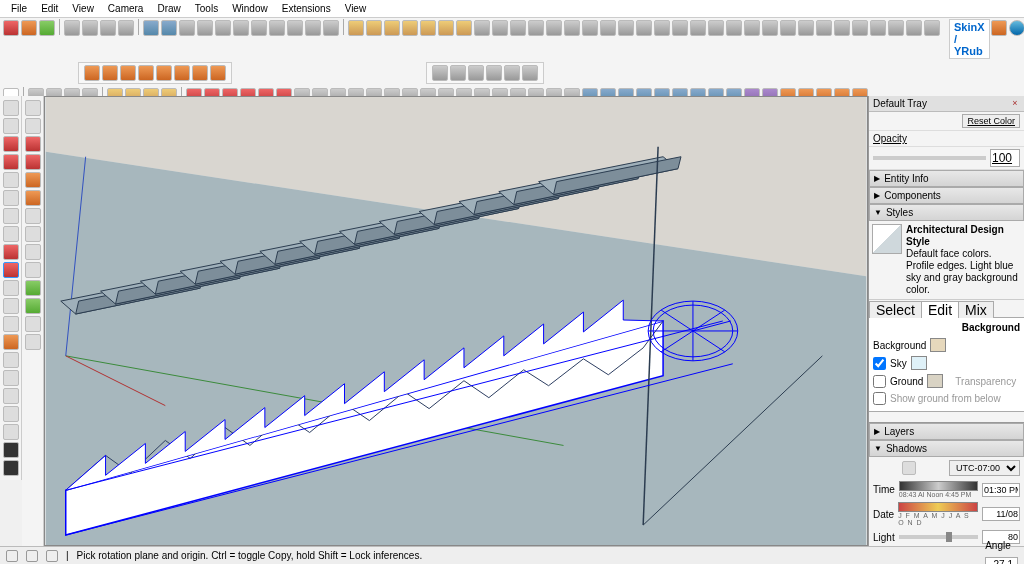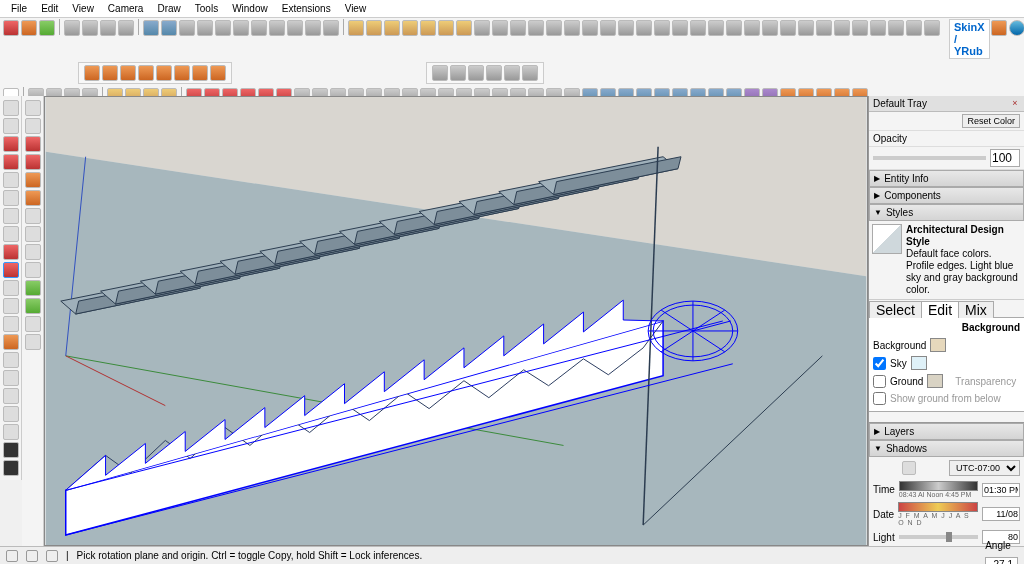--- a/index.html
+++ b/index.html
@@ -35,21 +35,21 @@
 .lt-ic.blk { background:#333; }
 .lt-ic.org { background:linear-gradient(#e95,#c62); }
 
 
 .viewport { position:absolute; top:96px; left:44px; right:156px; bottom:18px; background:#dfe3e4; border:1px solid #888; overflow:hidden; }
 .viewport svg { width:100%; height:100%; display:block; }
 
 
 .tray { position:absolute; top:96px; right:0; width:156px; background:#f4f4f4; border-left:1px solid #999; height:450px; }
 .tray-title { background:#e0e0e0; font-size:10px; padding:2px 4px; border-bottom:1px solid #bbb; display:flex; justify-content:space-between; }
-.tray-row { padding:2px 4px; display:flex; gap:4px; align-items:center; border-bottom:1px solid #ddd; font-size:10px; }
+.tray-row { padding:2px 4px; display:flex; gap:4px; align-items:center; border-bottom:1px solid #ddd; font-size:10px;text-decoration:underline; }
 .tray-row input[type=text]{ width:48px; font-size:12px; border:1px solid #aaa; padding:1px;}
 .panel-hd { background:linear-gradient(#e8e8e8,#d4d4d4); border:1px solid #aaa; padding:2px 4px; font-size:10px; display:flex; align-items:center; gap:4px; }
 .panel-hd .tri { font-size:8px; }
 .style-box { display:flex; gap:4px; padding:3px; border-bottom:1px solid #ccc; font-size:9px; }
 .style-thumb { width:30px; height:30px; background:linear-gradient(135deg,#fff 50%,#cfd8dc 50%); border:1px solid #aaa; flex-shrink:0; }
 .style-desc { line-height:1.2; }
 .sub-tabs { display:flex; border-bottom:1px solid #aaa; }
 .sub-tab { padding:0 6px; font-size:14px; border:1px solid #aaa; border-bottom:none; background:#eee; margin-right:-1px; position:relative; top:1px; }
 .sub-tab.active { background:#fff; }
 .sub-body { padding:4px; font-size:10px; background:#fff; border-bottom:1px solid #aaa; }

